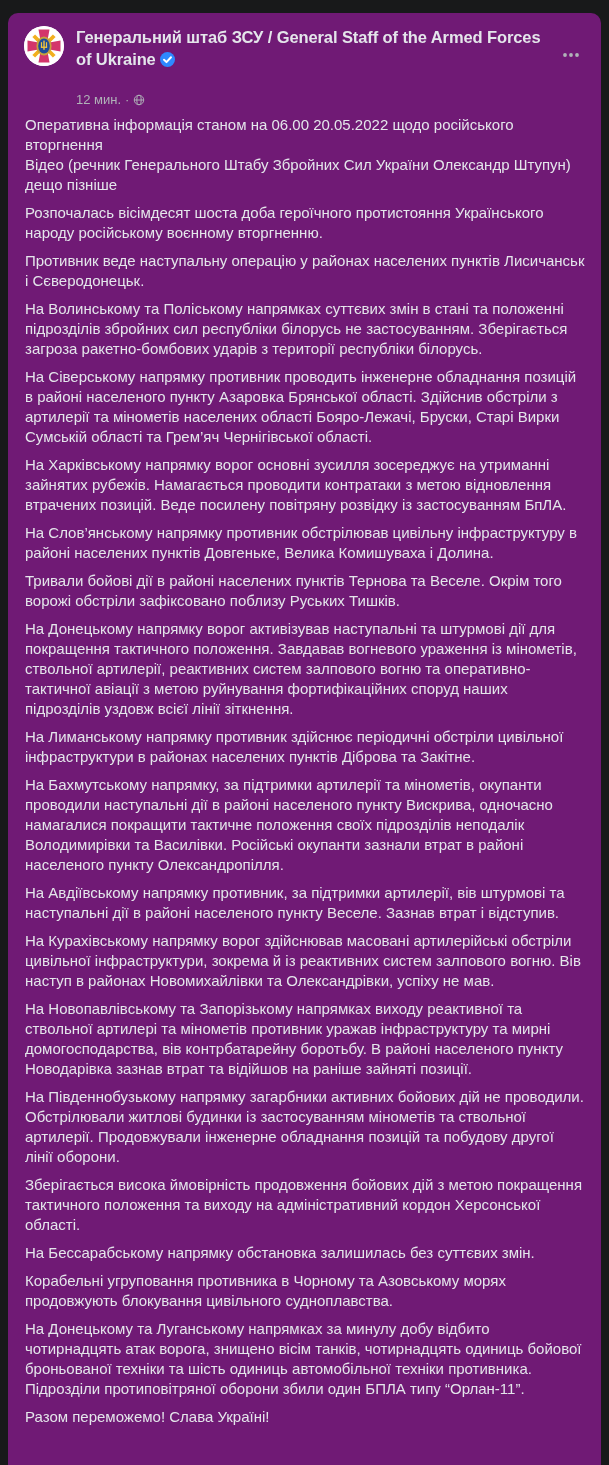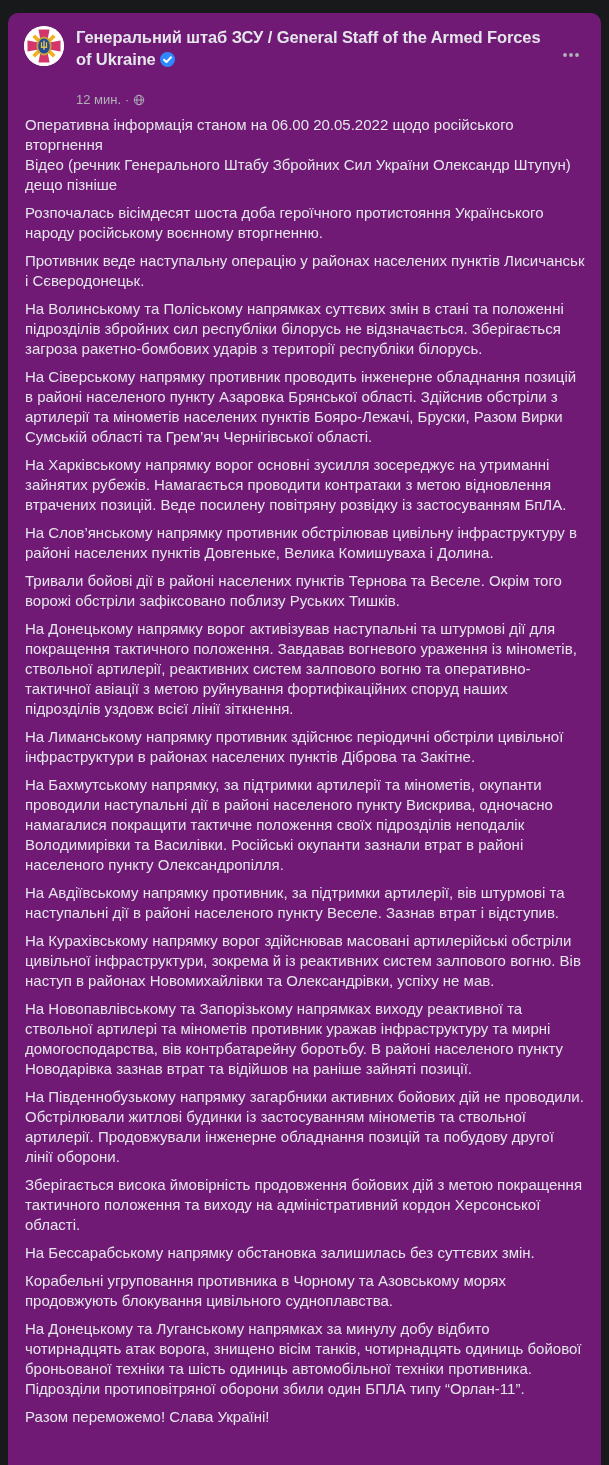--- a/index.html
+++ b/index.html
@@ -157,22 +157,22 @@
       </span>
     </div>
 
   </div>
 
   <div class="post-body" id="post-body">
       <p class="post-paragraph">Оперативна інформація станом на 06.00 20.05.2022 щодо російського вторгнення
 Відео (речник Генерального Штабу Збройних Сил України Олександр Штупун) дещо пізніше</p>
       <p class="post-paragraph">Розпочалась вісімдесят шоста доба героїчного протистояння Українського народу російському воєнному вторгненню.</p>
       <p class="post-paragraph">Противник веде наступальну операцію у районах населених пунктів Лисичанськ і Сєверодонецьк.</p>
-      <p class="post-paragraph">На Волинському та Поліському напрямках суттєвих змін в стані та положенні підрозділів збройних сил республіки білорусь не відзначається. Зберігається загроза ракетно-бомбових ударів з території республіки білорусь.</p>
-      <p class="post-paragraph">На Сіверському напрямку противник проводить інженерне обладнання позицій в районі населеного пункту Азаровка Брянської області. Здійснив обстріли з артилерії та мінометів населених пунктів Бояро-Лежачі, Бруски, Разом Вирки Сумській області та Грем’яч Чернігівської області.</p>
+      <p class="post-paragraph">На Волинському та Поліському напрямках суттєвих змін в стані та положенні підрозділів збройних сил республіки білорусь не застосуванням. Зберігається загроза ракетно-бомбових ударів з території республіки білорусь.</p>
+      <p class="post-paragraph">На Сіверському напрямку противник проводить інженерне обладнання позицій в районі населеного пункту Азаровка Брянської області. Здійснив обстріли з артилерії та мінометів населених області Бояро-Лежачі, Бруски, Старі Вирки Сумській області та Грем’яч Чернігівської області.</p>
       <p class="post-paragraph">На Харківському напрямку ворог основні зусилля зосереджує на утриманні зайнятих рубежів. Намагається проводити контратаки з метою відновлення втрачених позицій. Веде посилену повітряну розвідку із застосуванням БпЛА.</p>
       <p class="post-paragraph">На Слов’янському напрямку противник обстрілював цивільну інфраструктуру в районі населених пунктів Довгеньке, Велика Комишуваха і Долина.</p>
       <p class="post-paragraph">Тривали бойові дії в районі населених пунктів Тернова та Веселе. Окрім того ворожі обстріли зафіксовано поблизу Руських Тишків.</p>
       <p class="post-paragraph">На Донецькому напрямку ворог активізував наступальні та штурмові дії для покращення тактичного положення. Завдавав вогневого ураження із мінометів, ствольної артилерії, реактивних систем залпового вогню та оперативно-тактичної авіації з метою руйнування фортифікаційних споруд наших підрозділів уздовж всієї лінії зіткнення.</p>
       <p class="post-paragraph">На Лиманському напрямку противник здійснює періодичні обстріли цивільної інфраструктури в районах населених пунктів Діброва та Закітне.</p>
       <p class="post-paragraph">На Бахмутському напрямку, за підтримки артилерії та мінометів, окупанти проводили наступальні дії в районі населеного пункту Вискрива, одночасно намагалися покращити тактичне положення своїх підрозділів неподалік Володимирівки та Василівки. Російські окупанти зазнали втрат в районі населеного пункту Олександропілля.</p>
       <p class="post-paragraph">На Авдіївському напрямку противник, за підтримки артилерії, вів штурмові та наступальні дії в районі населеного пункту Веселе. Зазнав втрат і відступив.</p>
       <p class="post-paragraph">На Курахівському напрямку ворог здійснював масовані артилерійські обстріли цивільної інфраструктури, зокрема й із реактивних систем залпового вогню. Вів наступ в районах Новомихайлівки та Олександрівки, успіху не мав.</p>
       <p class="post-paragraph">На Новопавлівському та Запорізькому напрямках виходу реактивної та ствольної артилері та мінометів противник уражав інфраструктуру та мирні домогосподарства, вів контрбатарейну боротьбу. В районі населеного пункту Новодарівка зазнав втрат та відійшов на раніше зайняті позиції.</p>
       <p class="post-paragraph">На Південнобузькому напрямку загарбники активних бойових дій не проводили. Обстрілювали житлові будинки із застосуванням мінометів та ствольної артилерії. Продовжували інженерне обладнання позицій та побудову другої лінії оборони.</p>

